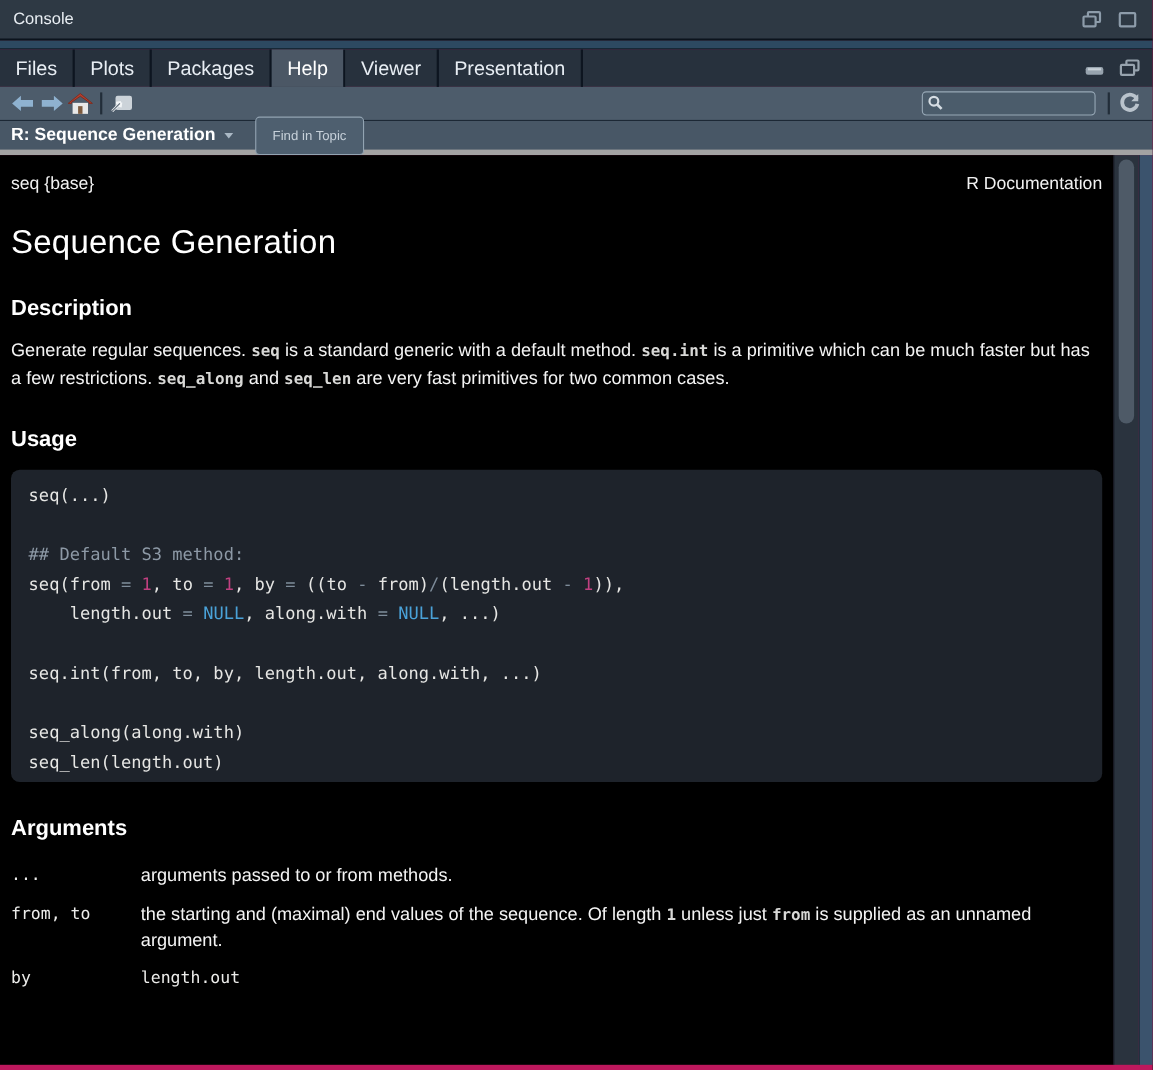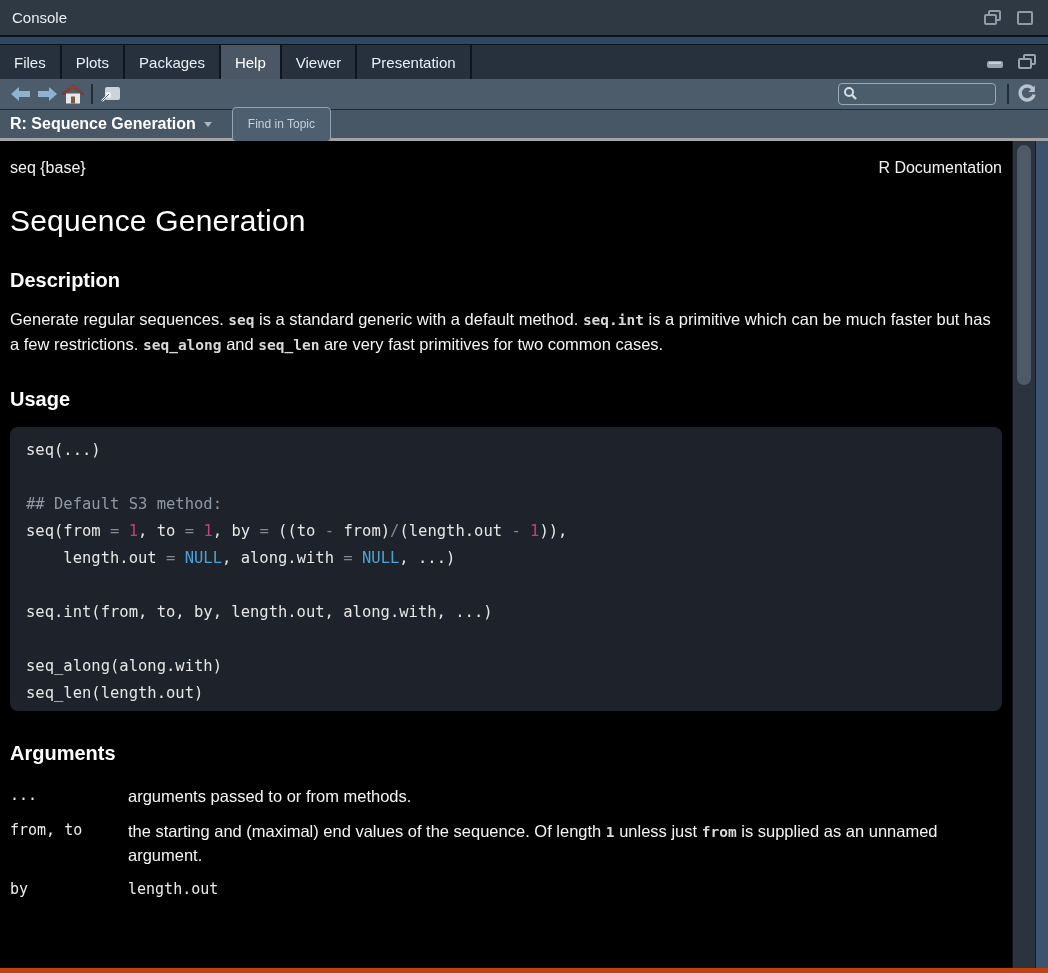--- a/index.html
+++ b/index.html
@@ -1,52 +1,52 @@
 <!DOCTYPE html>
 <html><head>
 <meta charset="utf-8">
 <style>
   * { margin:0; padding:0; box-sizing:border-box; }
   html,body { background:#10161d; }
   .app {
     position:relative; width:1048px; height:973px; overflow:hidden;
-    font-family:"Liberation Sans", sans-serif; background:#c2410c;
+    font-family:"Liberation Sans", sans-serif; background:#be185d;
     -webkit-font-smoothing:antialiased;
   }
   
   .console-bar {
     height:37px; background:#2e3944; border-bottom:2px solid #0b131c;
     display:flex; align-items:center; padding:0 12px; color:#e9eef3; font-size:15px;
   }
   .console-bar .spacer, .tab-row .spacer, .toolbar .spacer { flex:1; }
   .winbtns { display:flex; align-items:center; gap:10px; }
   .winbtn { width:22px; height:20px; display:flex; align-items:center; justify-content:center; cursor:default; }
   
   .accent-strip { height:8px; background:#2d4961; border-bottom:1px solid #0b131c; }
   
   .tab-row { height:34px; background:#27313d; display:flex; align-items:stretch; }
   .tab {
-    display:flex; align-items:center; padding:0 14px; font-size:15px; color:#e8eef4;
+    display:flex; align-items:center; padding:0 14px; font-size:18px; color:#e8eef4;
     border-right:2px solid #0d1520; cursor:pointer; white-space:nowrap;
   }
   .tab.active { background:#4b5765; color:#fff; }
   .tab-row .winbtns { padding-right:10px; }
   
   .toolbar { height:31px; background:#4d5c6b; border-bottom:1px solid #1c2835; display:flex; align-items:center; padding:0 8px; }
   .tool-icon { width:26px; height:24px; display:flex; align-items:center; justify-content:center; cursor:pointer; }
   .vsep { width:2px; height:20px; background:#222d39; margin:0 5px; }
   .searchbox { position:relative; margin-right:6px; }
   .searchbox input {
     width:158px; height:22px; background:#4b5c6b; border:1px solid #97a8b6; border-radius:4px;
     color:#e9eef3; font-size:13px; padding:0 6px 0 24px; outline:none;
     font-family:"Liberation Sans", sans-serif;
   }
   .search-glyph { position:absolute; left:5px; top:3px; pointer-events:none; }
   
-  .topic-bar { height:31px; background:#485766; border-bottom:3px solid #a3a3a3; display:flex; align-items:center; padding:0 10px; }
+  .topic-bar { height:31px; background:#485766; border-bottom:5px solid #a3a3a3; display:flex; align-items:center; padding:0 10px; }
   .topic-title { color:#fff; font-size:16px; font-weight:700; display:flex; align-items:center; gap:8px; cursor:pointer; }
   .caret-down { width:0; height:0; border-left:4px solid transparent; border-right:4px solid transparent; border-top:5px solid #aab8c4; }
   .find-btn {
     margin-left:20px; background:#4e5f6f; border:1px solid #93a4b2; border-radius:4px;
     color:#c6d0d9; font-size:12px; padding:2px 15px; height:35px; line-height:18px; cursor:pointer;
     font-family:"Liberation Sans", sans-serif;
   }
   
   .content { display:flex; height:827px; }
   .doc { flex:1; background:#000; color:#f4f4f4; padding:18px 10px 0 10px; overflow:hidden; }

